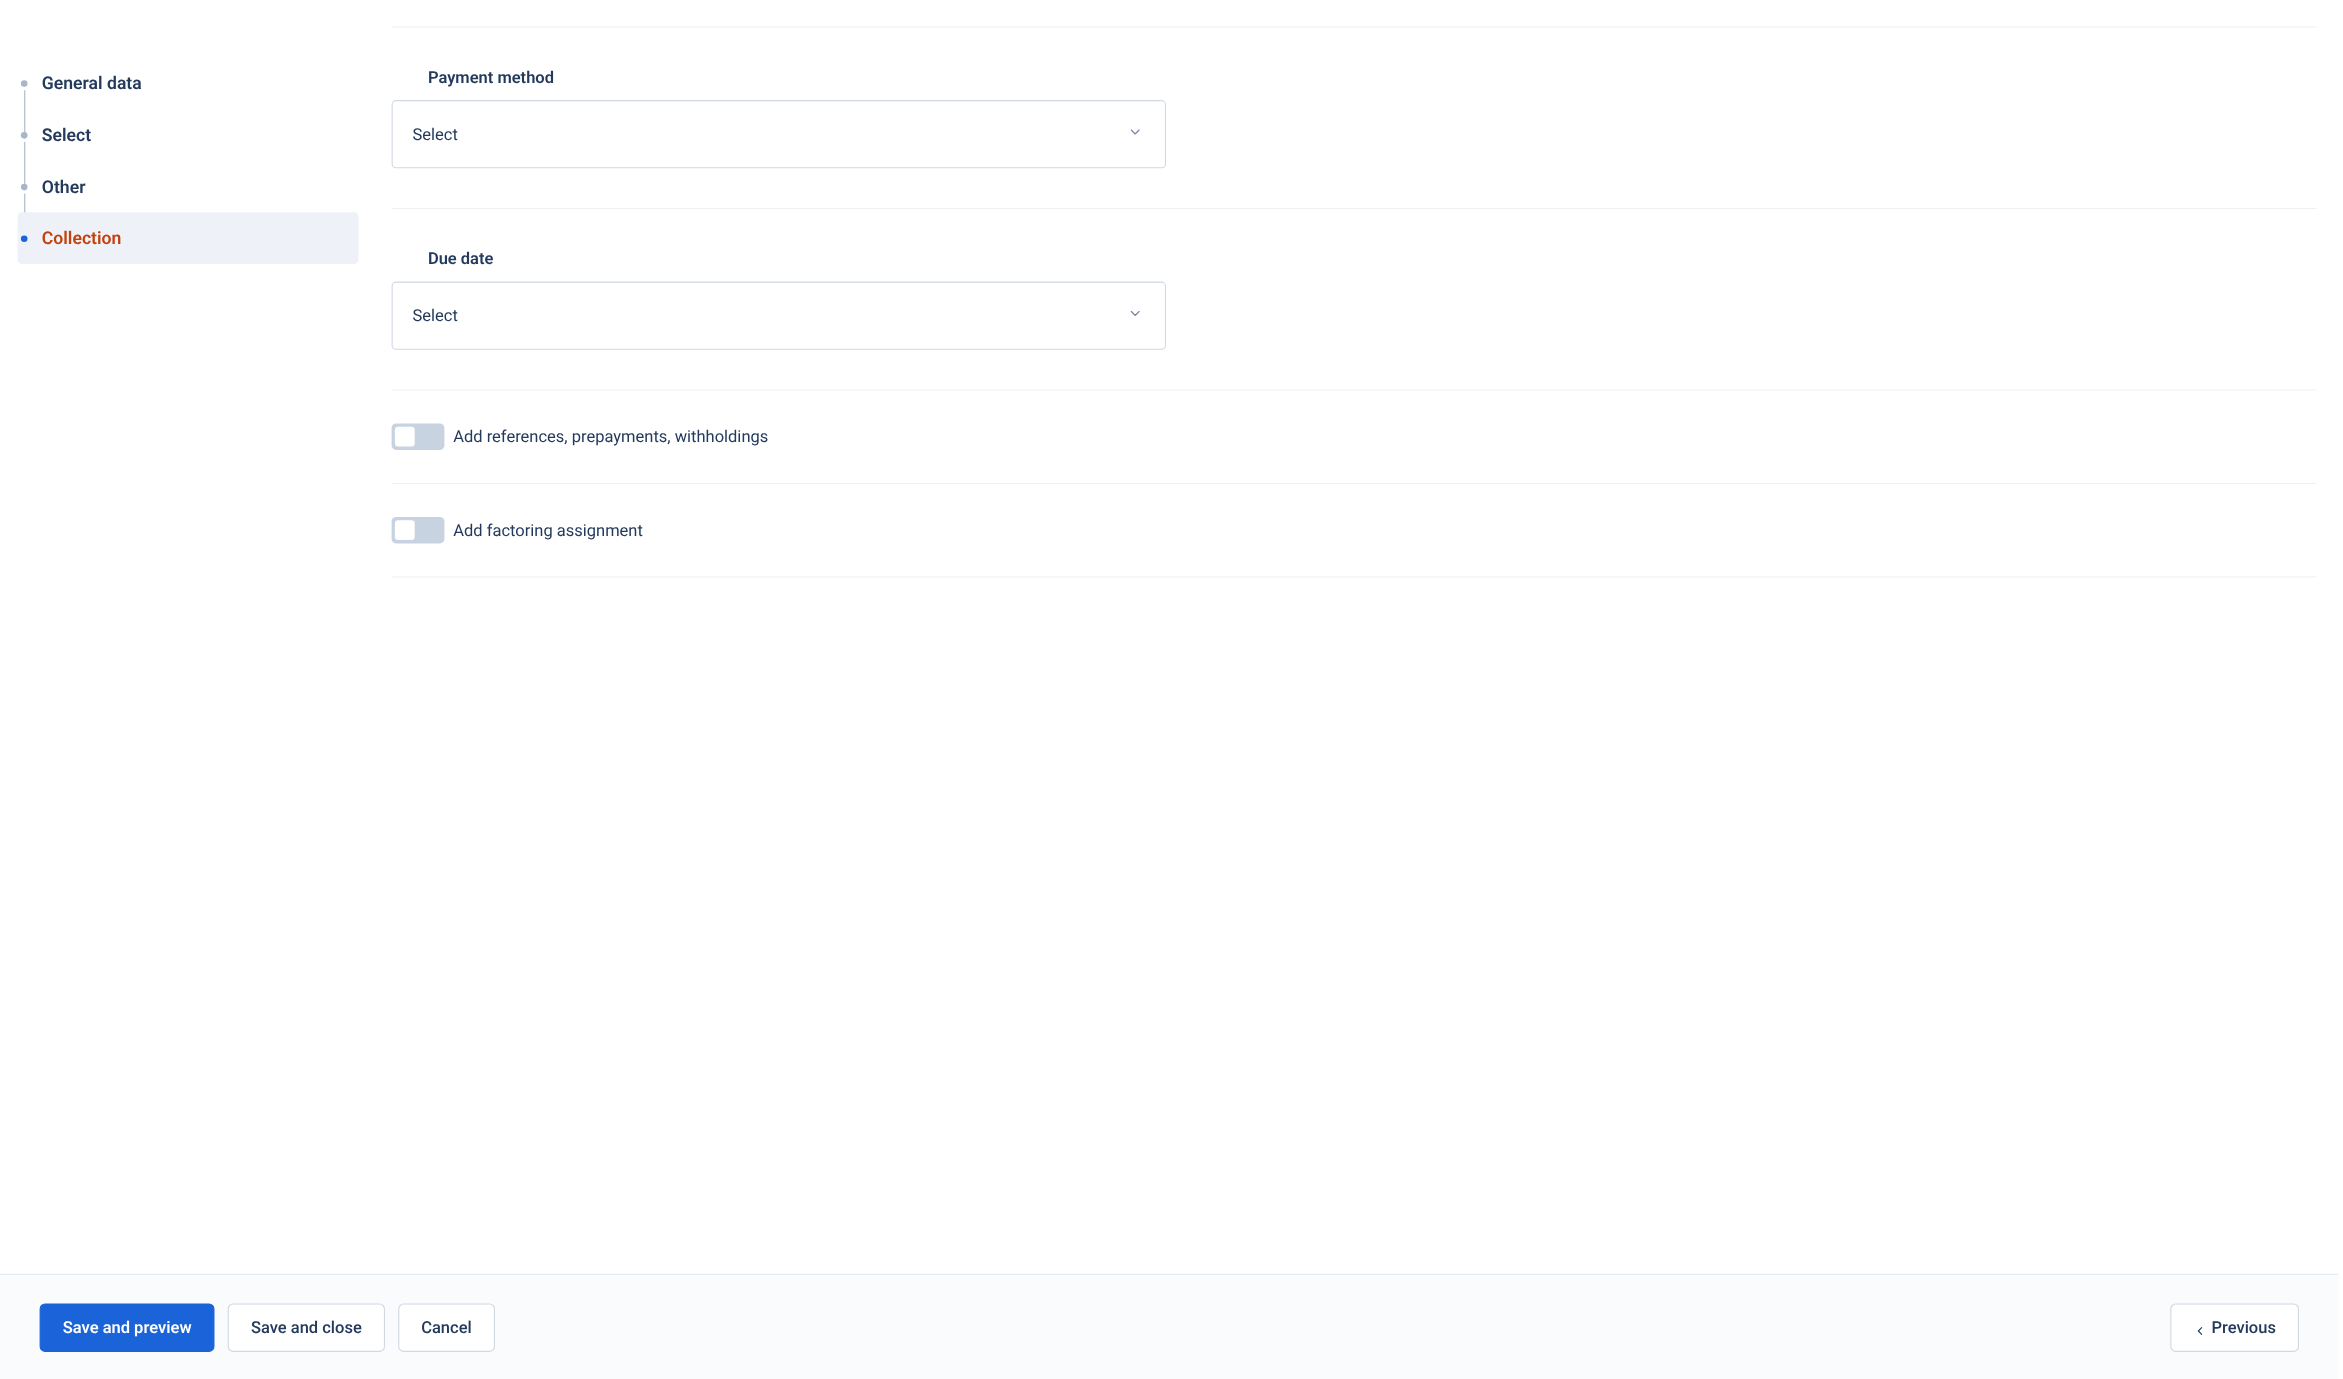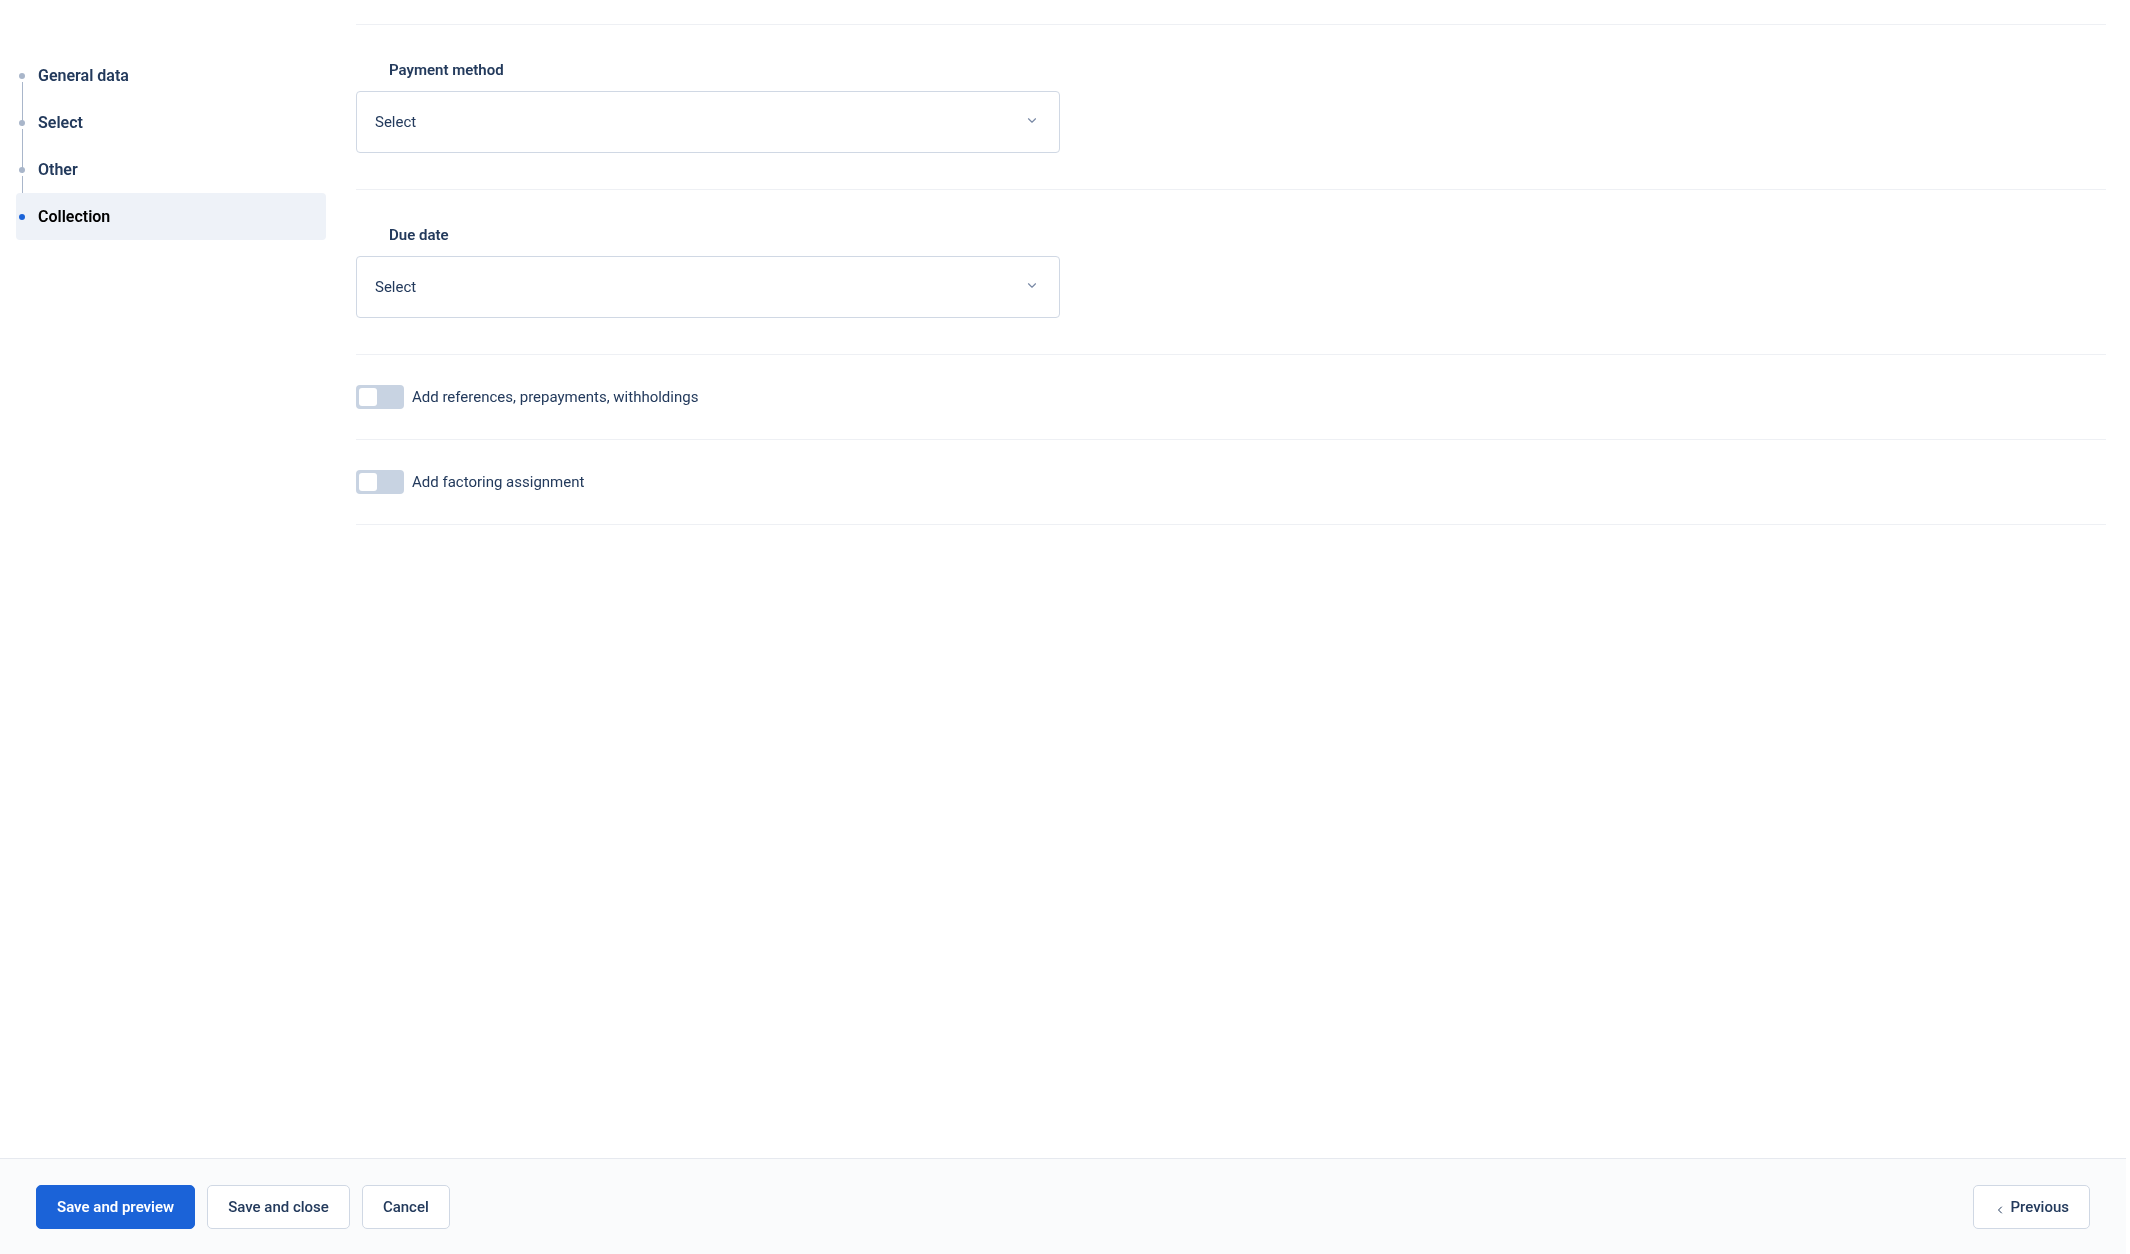--- a/index.html
+++ b/index.html
@@ -63,21 +63,21 @@
       position: absolute;
       left: 5.5px;
       top: calc(50% + 6px);
       width: 1px;
       height: 44px;
       background: #a9b6ca;
     }
 
     .nav-item.active {
       background: #eef2f8;
-      color: #000000;
+      color: #c2410c;
     }
 
     .nav-item.active::before {
       background: #1b63d8;
     }
 
     .main {
       flex: 1;
       padding-left: 30px;
     }

